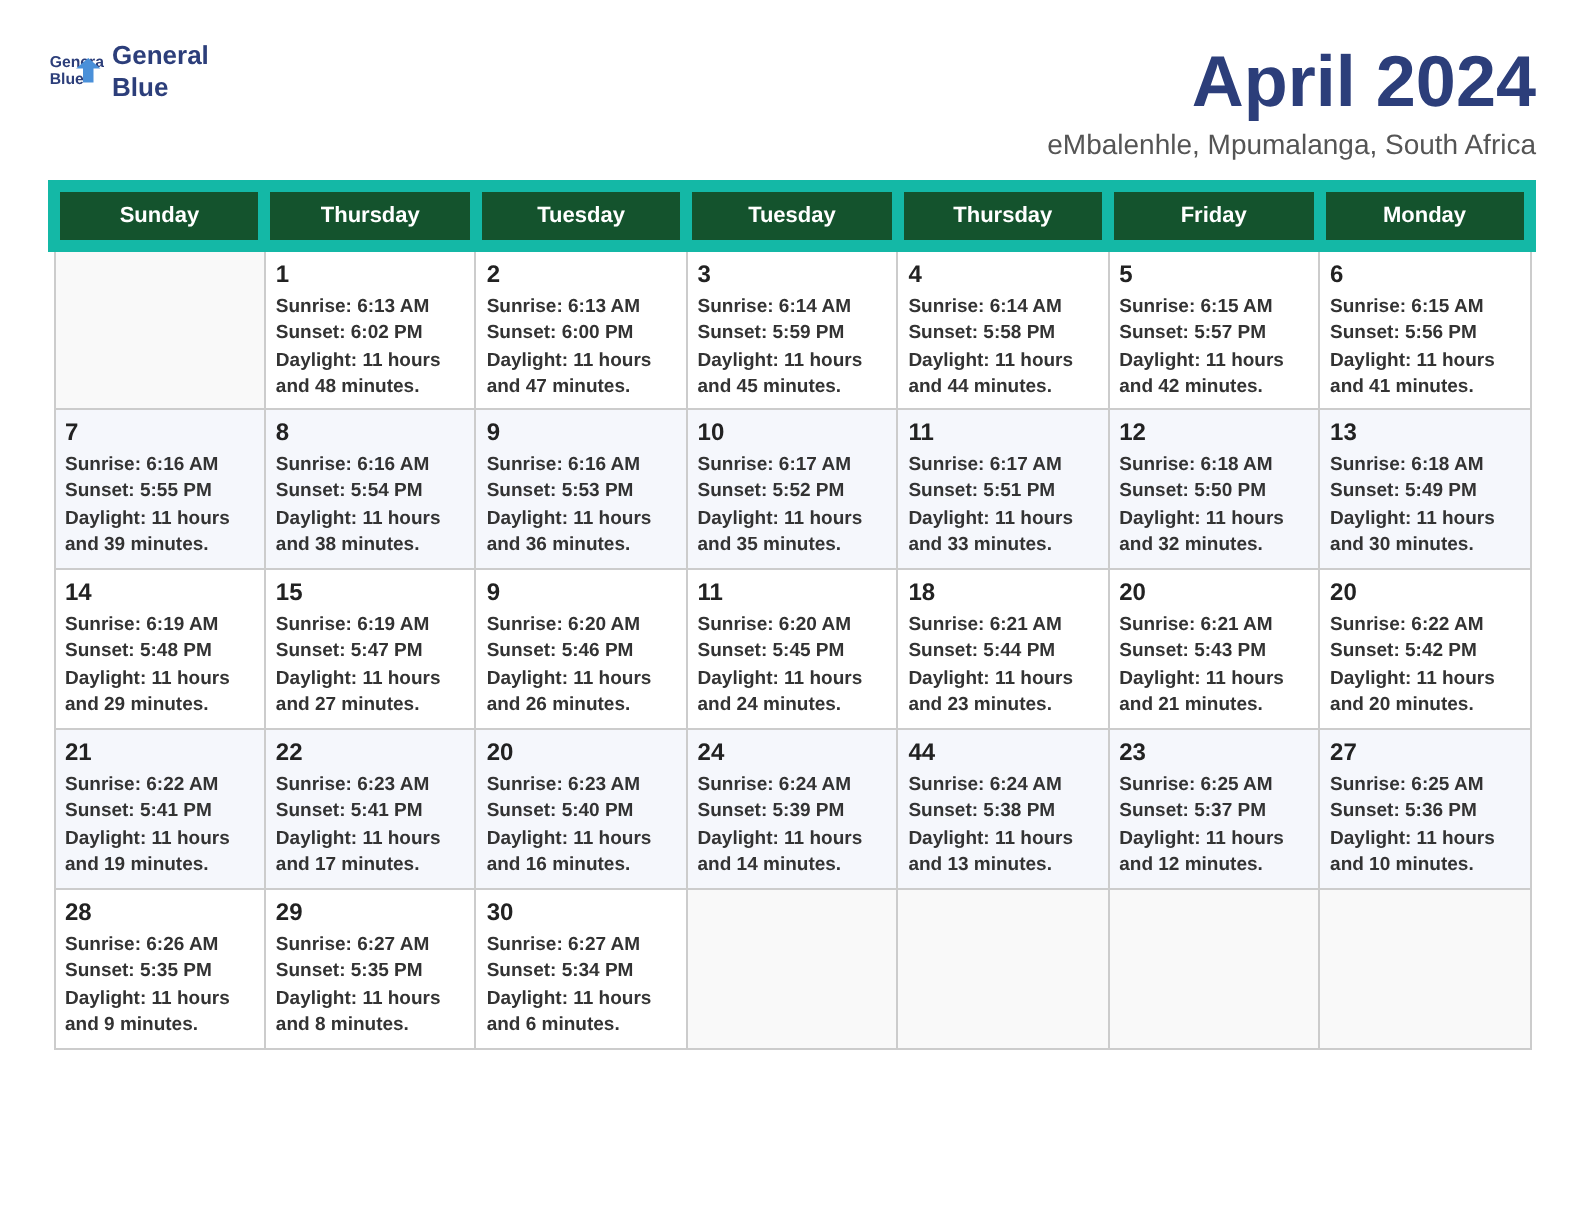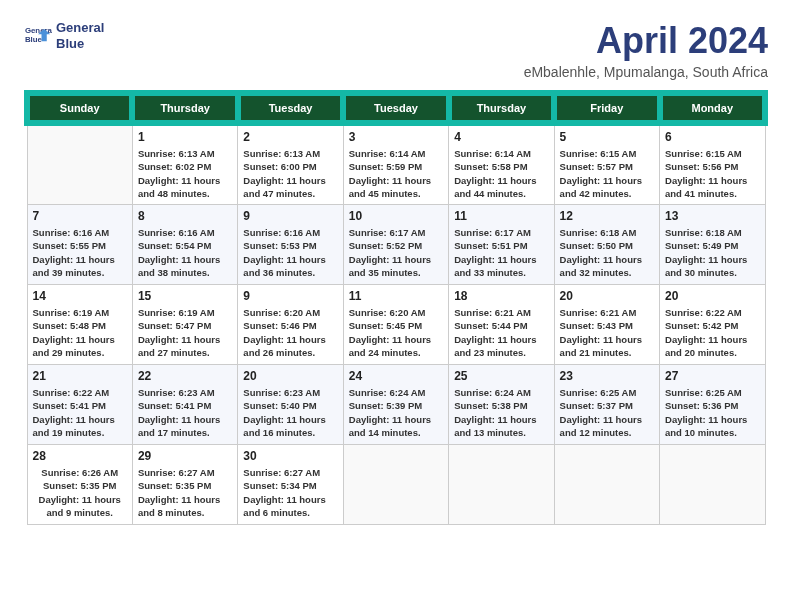--- a/index.html
+++ b/index.html
@@ -290,21 +290,21 @@
 and 16 minutes.</div>
         </td>
         <td>
           <div class="day-num">24</div>
           <div class="day-detail" style="white-space: pre-line;">Sunrise: 6:24 AM
 Sunset: 5:39 PM
 Daylight: 11 hours
 and 14 minutes.</div>
         </td>
         <td>
-          <div class="day-num">25</div>
+          <div class="day-num">44</div>
           <div class="day-detail" style="white-space: pre-line;">Sunrise: 6:24 AM
 Sunset: 5:38 PM
 Daylight: 11 hours
 and 13 minutes.</div>
         </td>
         <td>
           <div class="day-num">23</div>
           <div class="day-detail" style="white-space: pre-line;">Sunrise: 6:25 AM
 Sunset: 5:37 PM
 Daylight: 11 hours
@@ -314,21 +314,21 @@
           <div class="day-num">27</div>
           <div class="day-detail" style="white-space: pre-line;">Sunrise: 6:25 AM
 Sunset: 5:36 PM
 Daylight: 11 hours
 and 10 minutes.</div>
         </td>
       </tr>
       <tr>
         <td>
           <div class="day-num">28</div>
-          <div class="day-detail" style="white-space: pre-line; text-align: center;">Sunrise: 6:26 AM
+          <div class="day-detail" style="white-space: pre-line;">Sunrise: 6:26 AM
 Sunset: 5:35 PM
 Daylight: 11 hours
 and 9 minutes.</div>
         </td>
         <td>
           <div class="day-num">29</div>
           <div class="day-detail" style="white-space: pre-line;">Sunrise: 6:27 AM
 Sunset: 5:35 PM
 Daylight: 11 hours
 and 8 minutes.</div>

